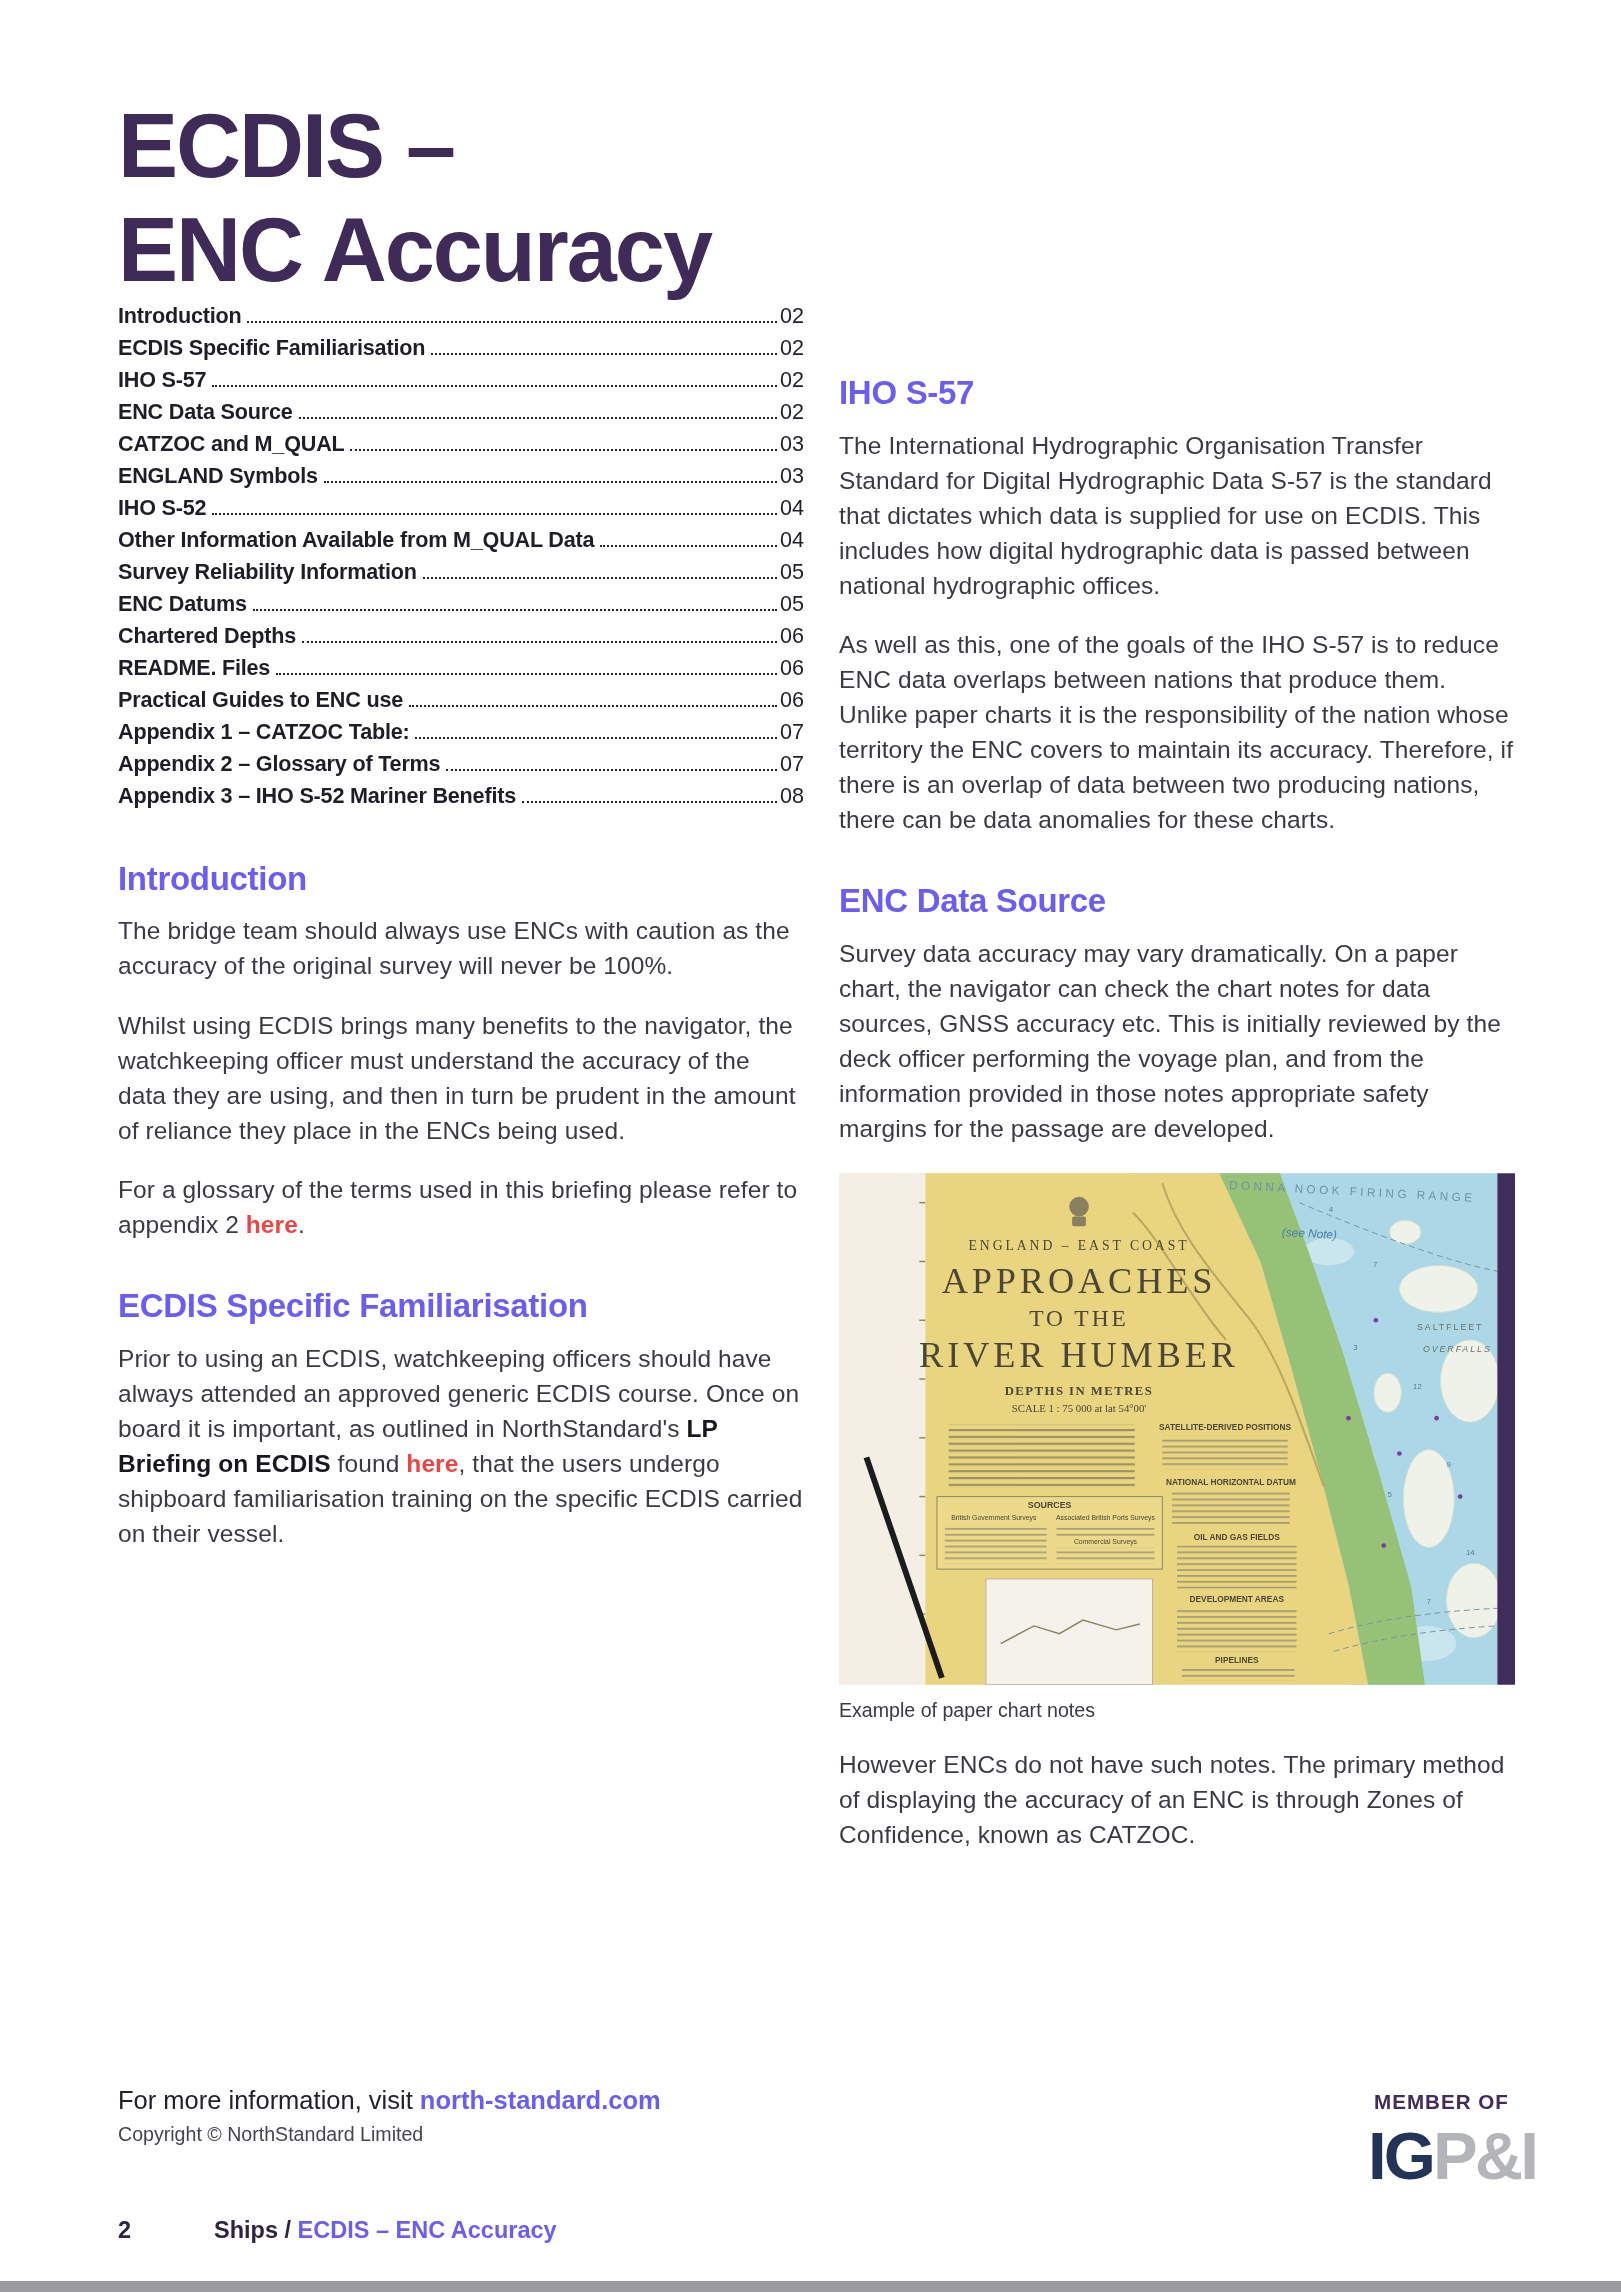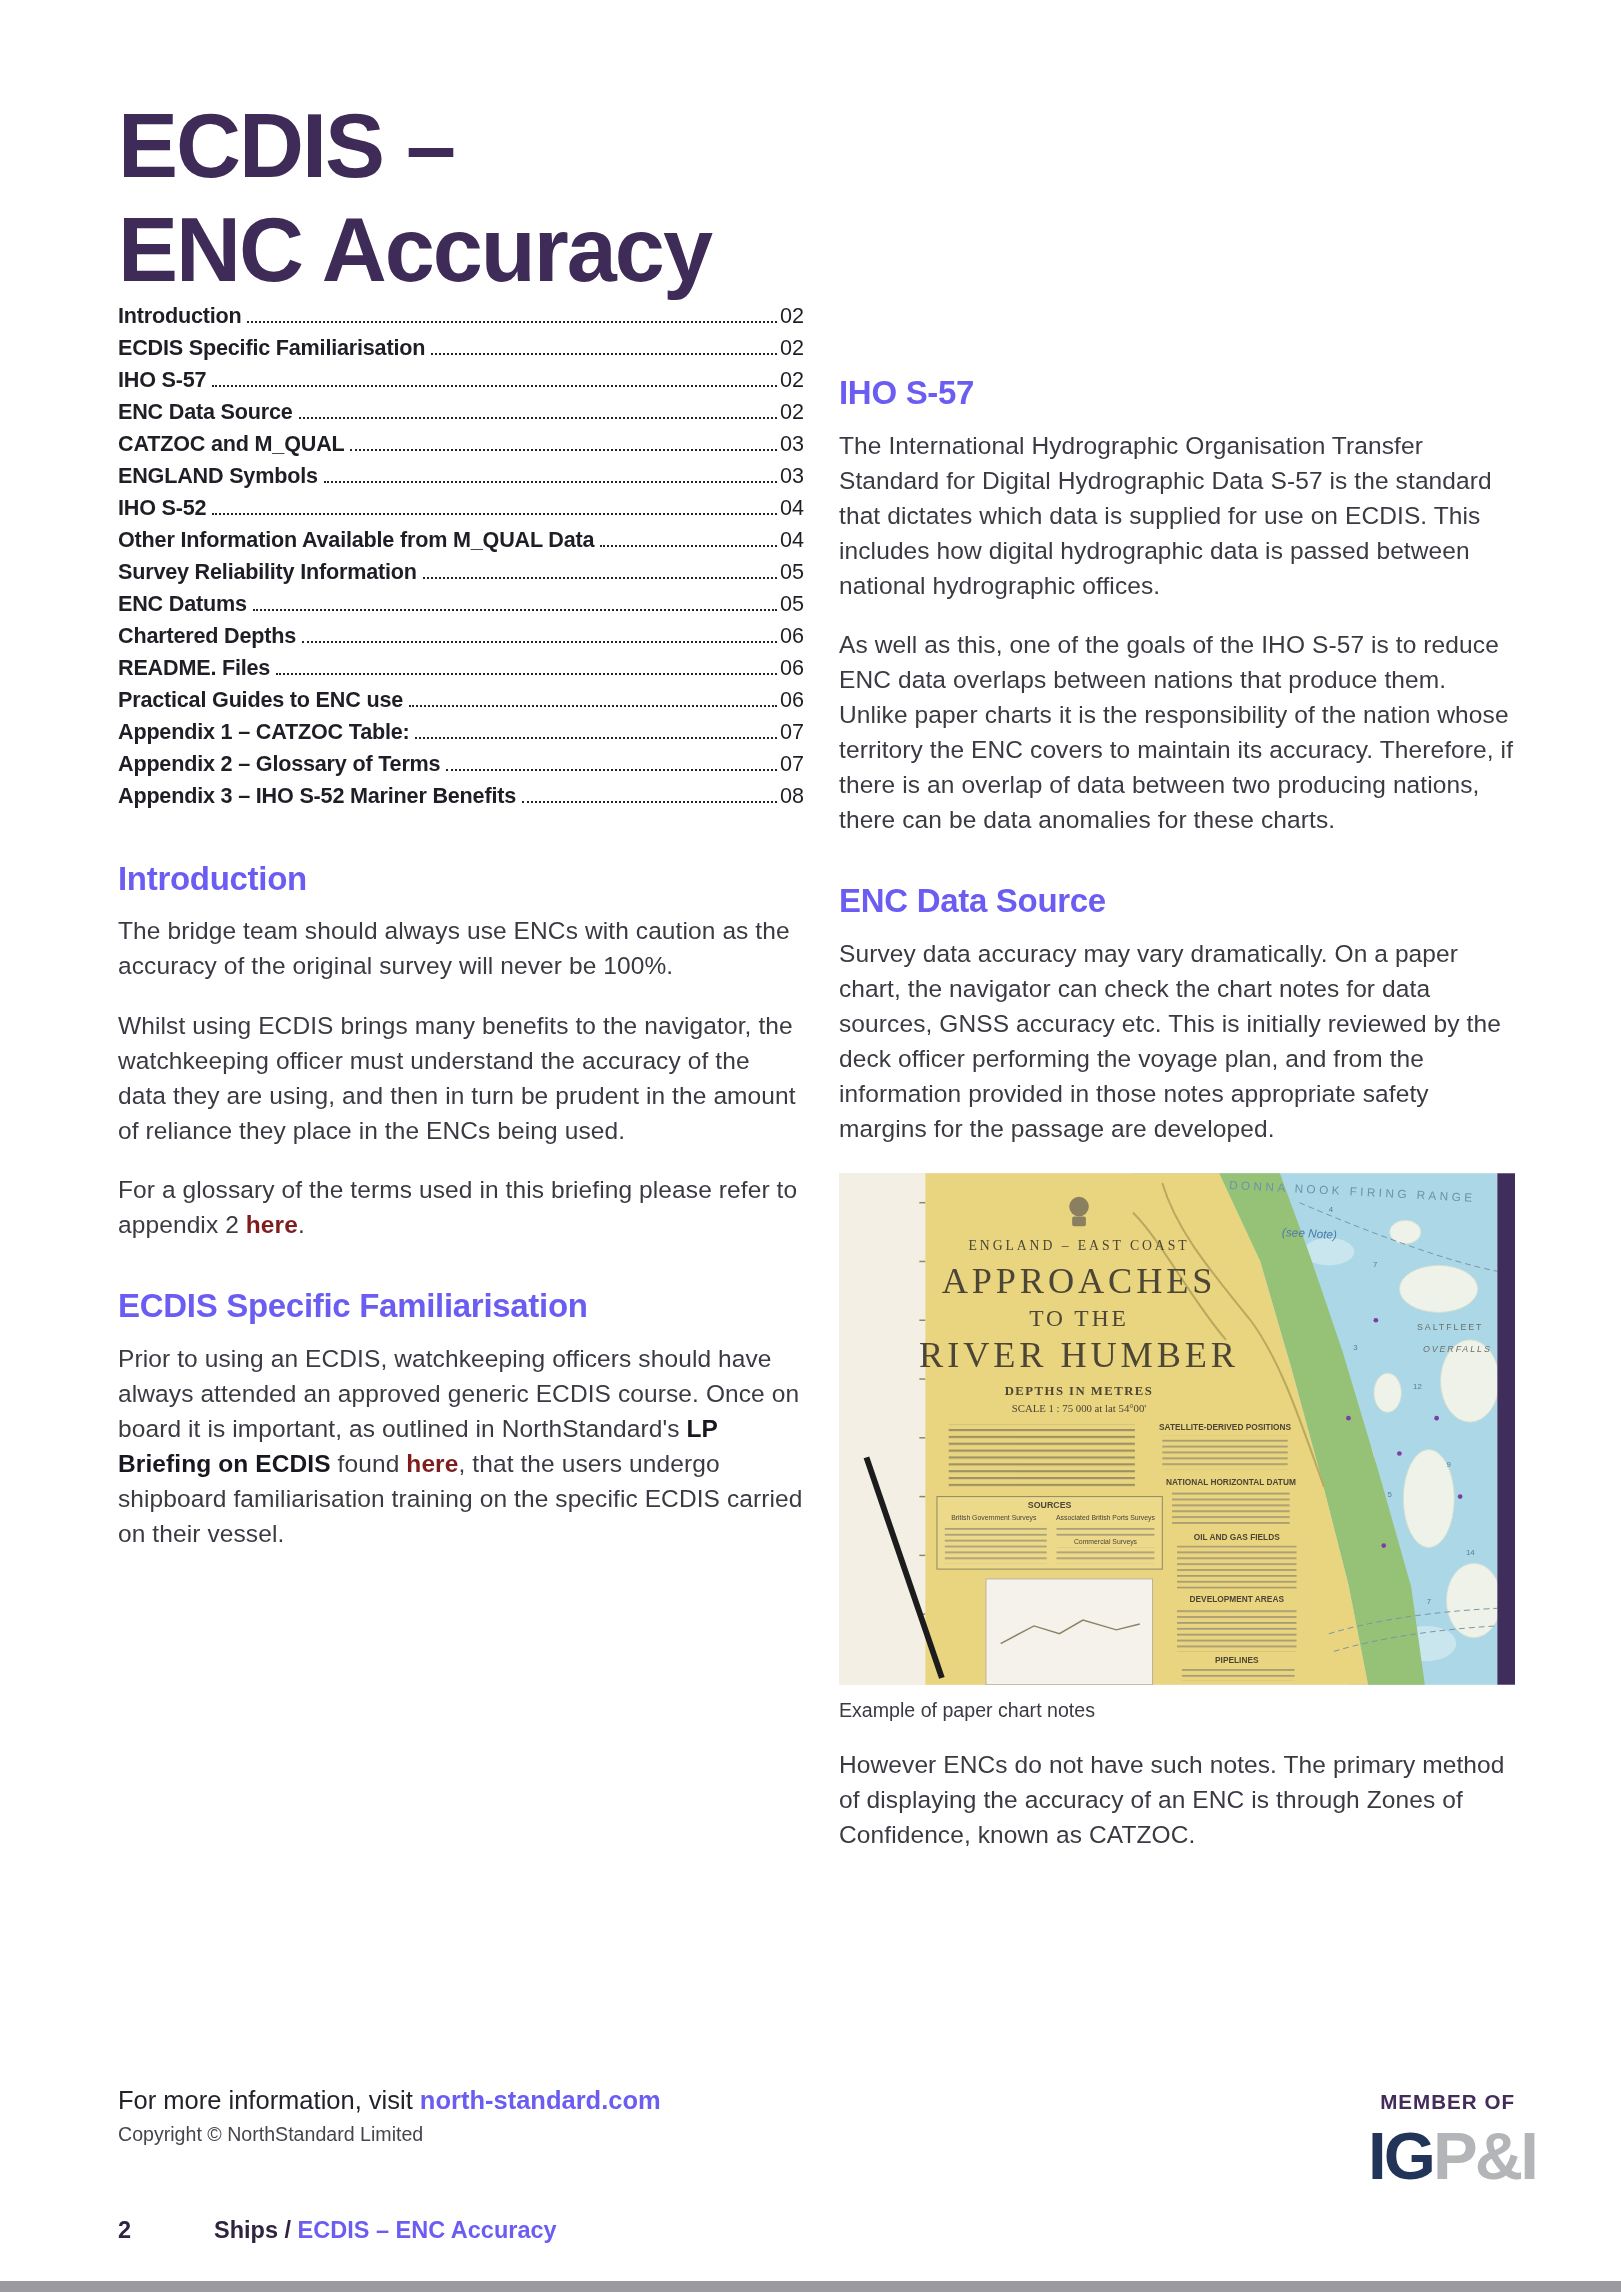--- a/index.html
+++ b/index.html
@@ -37,35 +37,35 @@
   .toc-label{font-weight:700;color:#1e1e27;white-space:nowrap;letter-spacing:-0.2px;}
   .toc-dots{flex:1;border-bottom:2.9px dotted #23232b;margin:0 2.9px 4.9px 5.9px;min-width:19.6px;}
   .toc-page{color:#1e1e27;font-weight:400;}
 
   
   .body-p{
     font-size:24.5px;line-height:35px;color:#3a3a43;font-weight:300;
     margin:0 0 24.5px 0;letter-spacing:0.1px;
   }
   .body-p b{color:#17171f;font-weight:700;}
-  .inline-link{color:#7f1d1d;font-weight:700;cursor:pointer;}
+  .inline-link{color:#ef4444;font-weight:700;cursor:pointer;}
 
   
   .figure-wrap{margin-top:27.4px;}
   .figure-wrap svg{display:block;}
   .figure-caption{font-size:19.6px;color:#3a3a43;margin-top:13.7px;font-weight:300;}
   .after-figure{margin-top:25.5px;}
 
   
   .footer-info{position:absolute;left:118px;top:2086px;}
   .footer-line1{font-size:25.5px;color:#22222b;font-weight:300;}
   .footer-line1 .site-link{color:#6c5df2;font-weight:700;cursor:pointer;}
   .footer-line2{font-size:19.6px;color:#45454e;font-weight:300;margin-top:7.8px;}
 
-  .member-block{position:absolute;right:106px;top:2090px;text-align:right;width:147px;}
+  .member-block{position:absolute;right:106px;top:2090px;text-align:center;width:147px;}
   .member-of{font-size:20.6px;font-weight:700;letter-spacing:1px;color:#432c5a;}
   .ig-logo{font-size:67px;font-weight:700;letter-spacing:-2.9px;line-height:1.0;margin-top:7.8px;}
   .ig-logo .ig{color:#223457;}
   .ig-logo .pandi{color:#b3b5b8;}
 
   .bottombar{position:absolute;left:118px;top:2217px;font-size:23.5px;font-weight:700;}
   .bb-num{color:#2f2440;display:inline-block;width:96px;}
   .bb-section{color:#2f2440;}
   .bb-doc{color:#6c5df2;cursor:pointer;}
 

